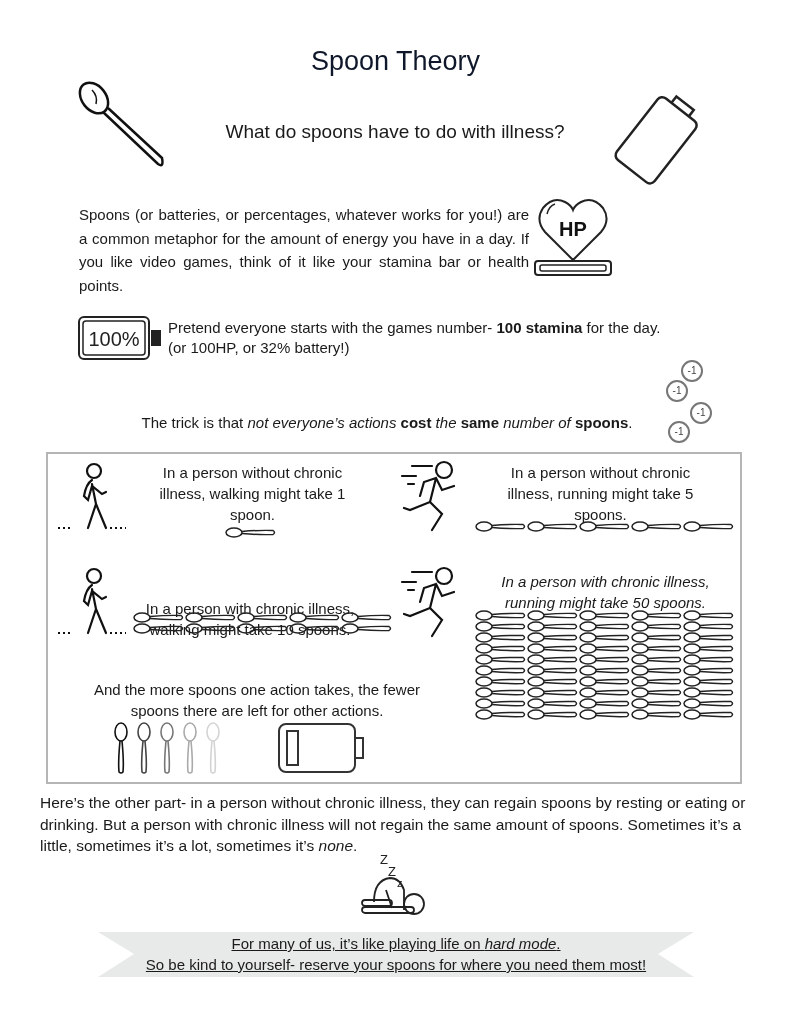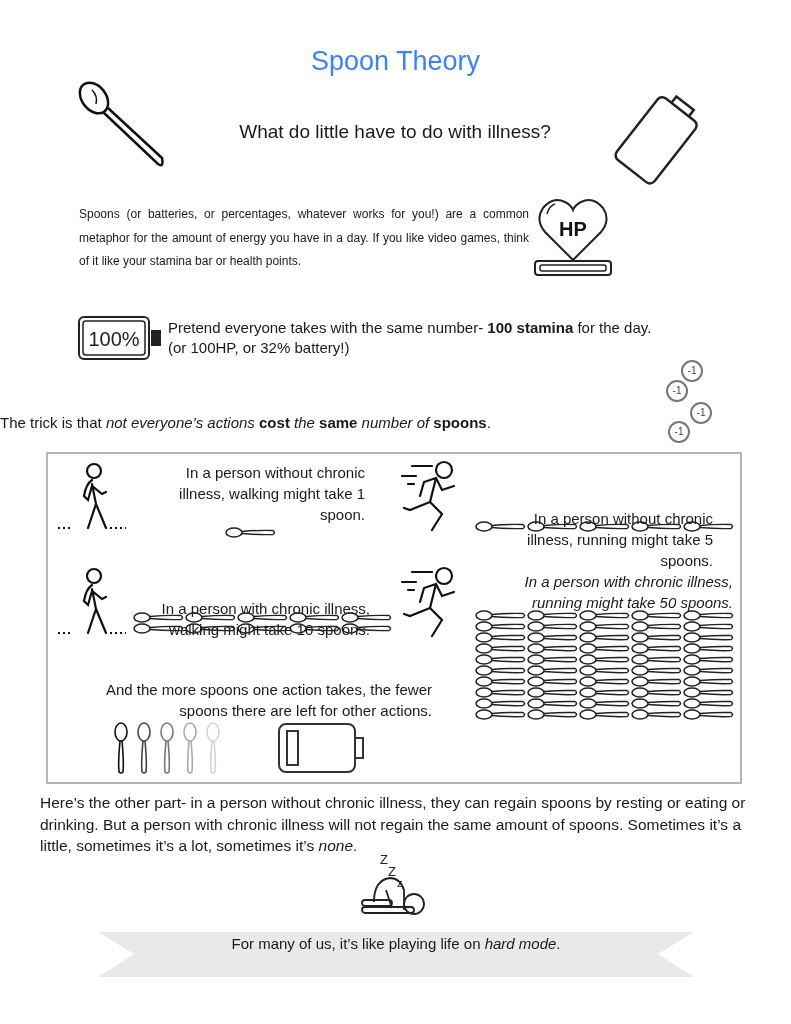--- a/index.html
+++ b/index.html
@@ -1,45 +1,45 @@
 <!DOCTYPE html>
 <html><head>
 <meta charset="utf-8">
 <style>
   html, body { margin: 0; padding: 0; background: #ffffff; }
   body { width: 791px; height: 1024px; position: relative; overflow: hidden;
          font-family: "Liberation Sans", sans-serif; color: #1a1a1a; }
   .abs { position: absolute; }
-  .title { left: 0; width: 791px; top: 46px; text-align: center; font-size: 27px; color: #3b82f6; }
+  .title { left: 0; width: 791px; top: 46px; text-align: center; font-size: 27px; color: #0f172a; }
   .subtitle { left: 170px; width: 450px; top: 121px; text-align: center; font-size: 19px; color: #1a1a1a; }
-  .intro { left: 79px; top: 203px; width: 450px; font-size: 12px; line-height: 23.5px; text-align: justify; }
+  .intro { left: 79px; top: 203px; width: 450px; font-size: 15px; line-height: 23.5px; text-align: justify; }
   .pretend { left: 168px; top: 318px; width: 560px; font-size: 15px; line-height: 20px; }
-  .trick { left: 0; width: 774px; top: 414px; font-size: 15px; }
+  .trick { left: 0; width: 774px; top: 414px; text-align: center; font-size: 15px; }
   .box { left: 46px; top: 452px; width: 696px; height: 332px; border: 2px solid #b5b5b5; box-sizing: border-box; }
-  .cap { font-size: 15px; line-height: 21px; text-align: right; }
+  .cap { font-size: 15px; line-height: 21px; text-align: center; }
   .regain { left: 40px; width: 711px; top: 792px; text-align: left; font-size: 15.5px; line-height: 21.5px; }
   .banner { left: 98px; top: 932px; width: 596px; height: 45px; }
-  .banner-text { left: 98px; top: 933px; width: 596px; text-align: center; font-size: 15px; line-height: 21px; }
+  .banner-text { left: 98px; top: 933px; width: 596px; text-align: center; font-size: 15px; line-height: 21px; text-decoration: underline; }
   svg { overflow: visible; }
   .spoon-row { display: flex; }
 </style>
 </head>
 <body>
 
 <div class="abs title">Spoon Theory</div>
 
 <svg class="abs" style="left:78px;top:78px" width="92" height="92" viewBox="0 0 92 92">
   <g fill="none" stroke="#111" stroke-width="2.5">
     <ellipse cx="16" cy="20" rx="12" ry="17" transform="rotate(-38 16 20)"></ellipse>
     <path d="M25 34 L80 86 Q86 90 84 80 L30 30"></path>
     <path d="M14 12 Q20 18 18 26" stroke-width="1.5"></path>
   </g>
 </svg>
 
-<div class="abs subtitle">What do little have to do with illness?</div>
+<div class="abs subtitle">What do spoons have to do with illness?</div>
 
 <svg class="abs" style="left:610px;top:85px" width="100" height="105" viewBox="0 0 100 105">
   <g transform="rotate(38 50 52)" fill="none" stroke="#222" stroke-width="2.5">
     <rect x="25" y="18" width="48" height="78" rx="6"></rect>
     <path d="M38 18 L38 10 L60 10 L60 18"></path>
   </g>
 </svg>
 
 <div class="abs intro">Spoons (or batteries, or percentages, whatever works for you!) are a common metaphor for the amount of energy you have in a day. If you like video games, think of it like your stamina bar or health points.</div>
 
@@ -54,21 +54,21 @@
 <div class="abs" style="left:78px;top:316px;width:84px;height:44px;text-decoration:underline;">
   <svg width="84" height="44" viewBox="0 0 84 44">
     <rect x="1" y="1" width="70" height="42" rx="5" fill="none" stroke="#222" stroke-width="2"></rect>
     <rect x="5" y="5" width="62" height="34" rx="3" fill="none" stroke="#222" stroke-width="1.5"></rect>
     <rect x="73" y="14" width="10" height="16" fill="#222"></rect>
     <text x="36" y="30" text-anchor="middle" font-family="Liberation Sans, sans-serif" font-size="20" fill="#222">100%</text>
   </svg>
 </div>
 
 <div class="abs pretend">
-  <span>Pretend everyone takes with the same number- </span><b>100 stamina</b><span> for the day.</span><br>
+  <span>Pretend everyone starts with the games number- </span><b>100 stamina</b><span> for the day.</span><br>
   <span>(or 100HP, or 32% battery!)</span>
 </div>
 
 <div id="tokens">
     <div style="position: absolute; left: 681px; top: 360px; width: 18px; height: 18px; border: 2px solid rgb(119, 119, 119); border-radius: 50%; font-size: 10px; line-height: 18px; text-align: center; color: rgb(68, 68, 68);">-1</div>
     <div style="position: absolute; left: 666px; top: 380px; width: 18px; height: 18px; border: 2px solid rgb(119, 119, 119); border-radius: 50%; font-size: 10px; line-height: 18px; text-align: center; color: rgb(68, 68, 68);">-1</div>
     <div style="position: absolute; left: 690px; top: 402px; width: 18px; height: 18px; border: 2px solid rgb(119, 119, 119); border-radius: 50%; font-size: 10px; line-height: 18px; text-align: center; color: rgb(68, 68, 68);">-1</div>
     <div style="position: absolute; left: 668px; top: 421px; width: 18px; height: 18px; border: 2px solid rgb(119, 119, 119); border-radius: 50%; font-size: 10px; line-height: 18px; text-align: center; color: rgb(68, 68, 68);">-1</div>
   </div>
 
@@ -95,21 +95,21 @@
     </svg>
   </div>
 
 <svg class="abs runner" style="left:396px;top:460px" width="70" height="72" viewBox="0 0 70 72">
     <g fill="none" stroke="#111" stroke-width="2.2" stroke-linecap="round">
       <circle cx="48" cy="10" r="8"></circle>
       <path d="M16 6 H36 M6 16 H20 M12 24 H18"></path>
       <path d="M40 18 L28 22 L24 36 M40 18 L46 30 L58 26 M40 18 L34 42 L14 50 L8 48 M34 42 L46 54 L36 70"></path>
     </g>
   </svg>
-<div class="abs cap" style="left:488px;top:462px;width:225px;margin-top:46px;">In a person without chronic illness, running might take 5 spoons.</div>
+<div class="abs cap" style="left:488px;top:462px;width:225px;">In a person without chronic illness, running might take 5 spoons.</div>
 <div class="abs spoon-row" id="spoons-1" style="left:475px;top:521px;">
     <svg width="52" height="11" viewBox="0 0 52 11">
       <g fill="none" stroke="#222" stroke-width="1.5">
         <ellipse cx="9" cy="5.5" rx="8" ry="4.5"></ellipse>
         <path d="M17 4.5 Q34 3 48 3.5 Q51 5.5 48 7.5 Q34 8 17 6.5"></path>
       </g>
     </svg>
     <svg width="52" height="11" viewBox="0 0 52 11">
       <g fill="none" stroke="#222" stroke-width="1.5">
         <ellipse cx="9" cy="5.5" rx="8" ry="4.5"></ellipse>
@@ -572,13 +572,14 @@
     <rect x="2" y="50" width="30" height="6" rx="3"></rect>
     <rect x="2" y="57" width="52" height="6" rx="3"></rect>
   </g>
 </svg>
 
 <svg class="abs banner" viewBox="0 0 596 45" preserveAspectRatio="none">
   <path d="M0 0 L596 0 L560 22 L596 45 L0 45 L36 22 Z" fill="#e8e9e9"></path>
 </svg>
 <div class="abs banner-text">
   <span>For many of us, it’s like playing life on </span><i>hard mode</i><span>.</span><br>
+  <span>So be kind to yourself- reserve your spoons for where you need them most!</span>
 </div>
 
 </body></html>

